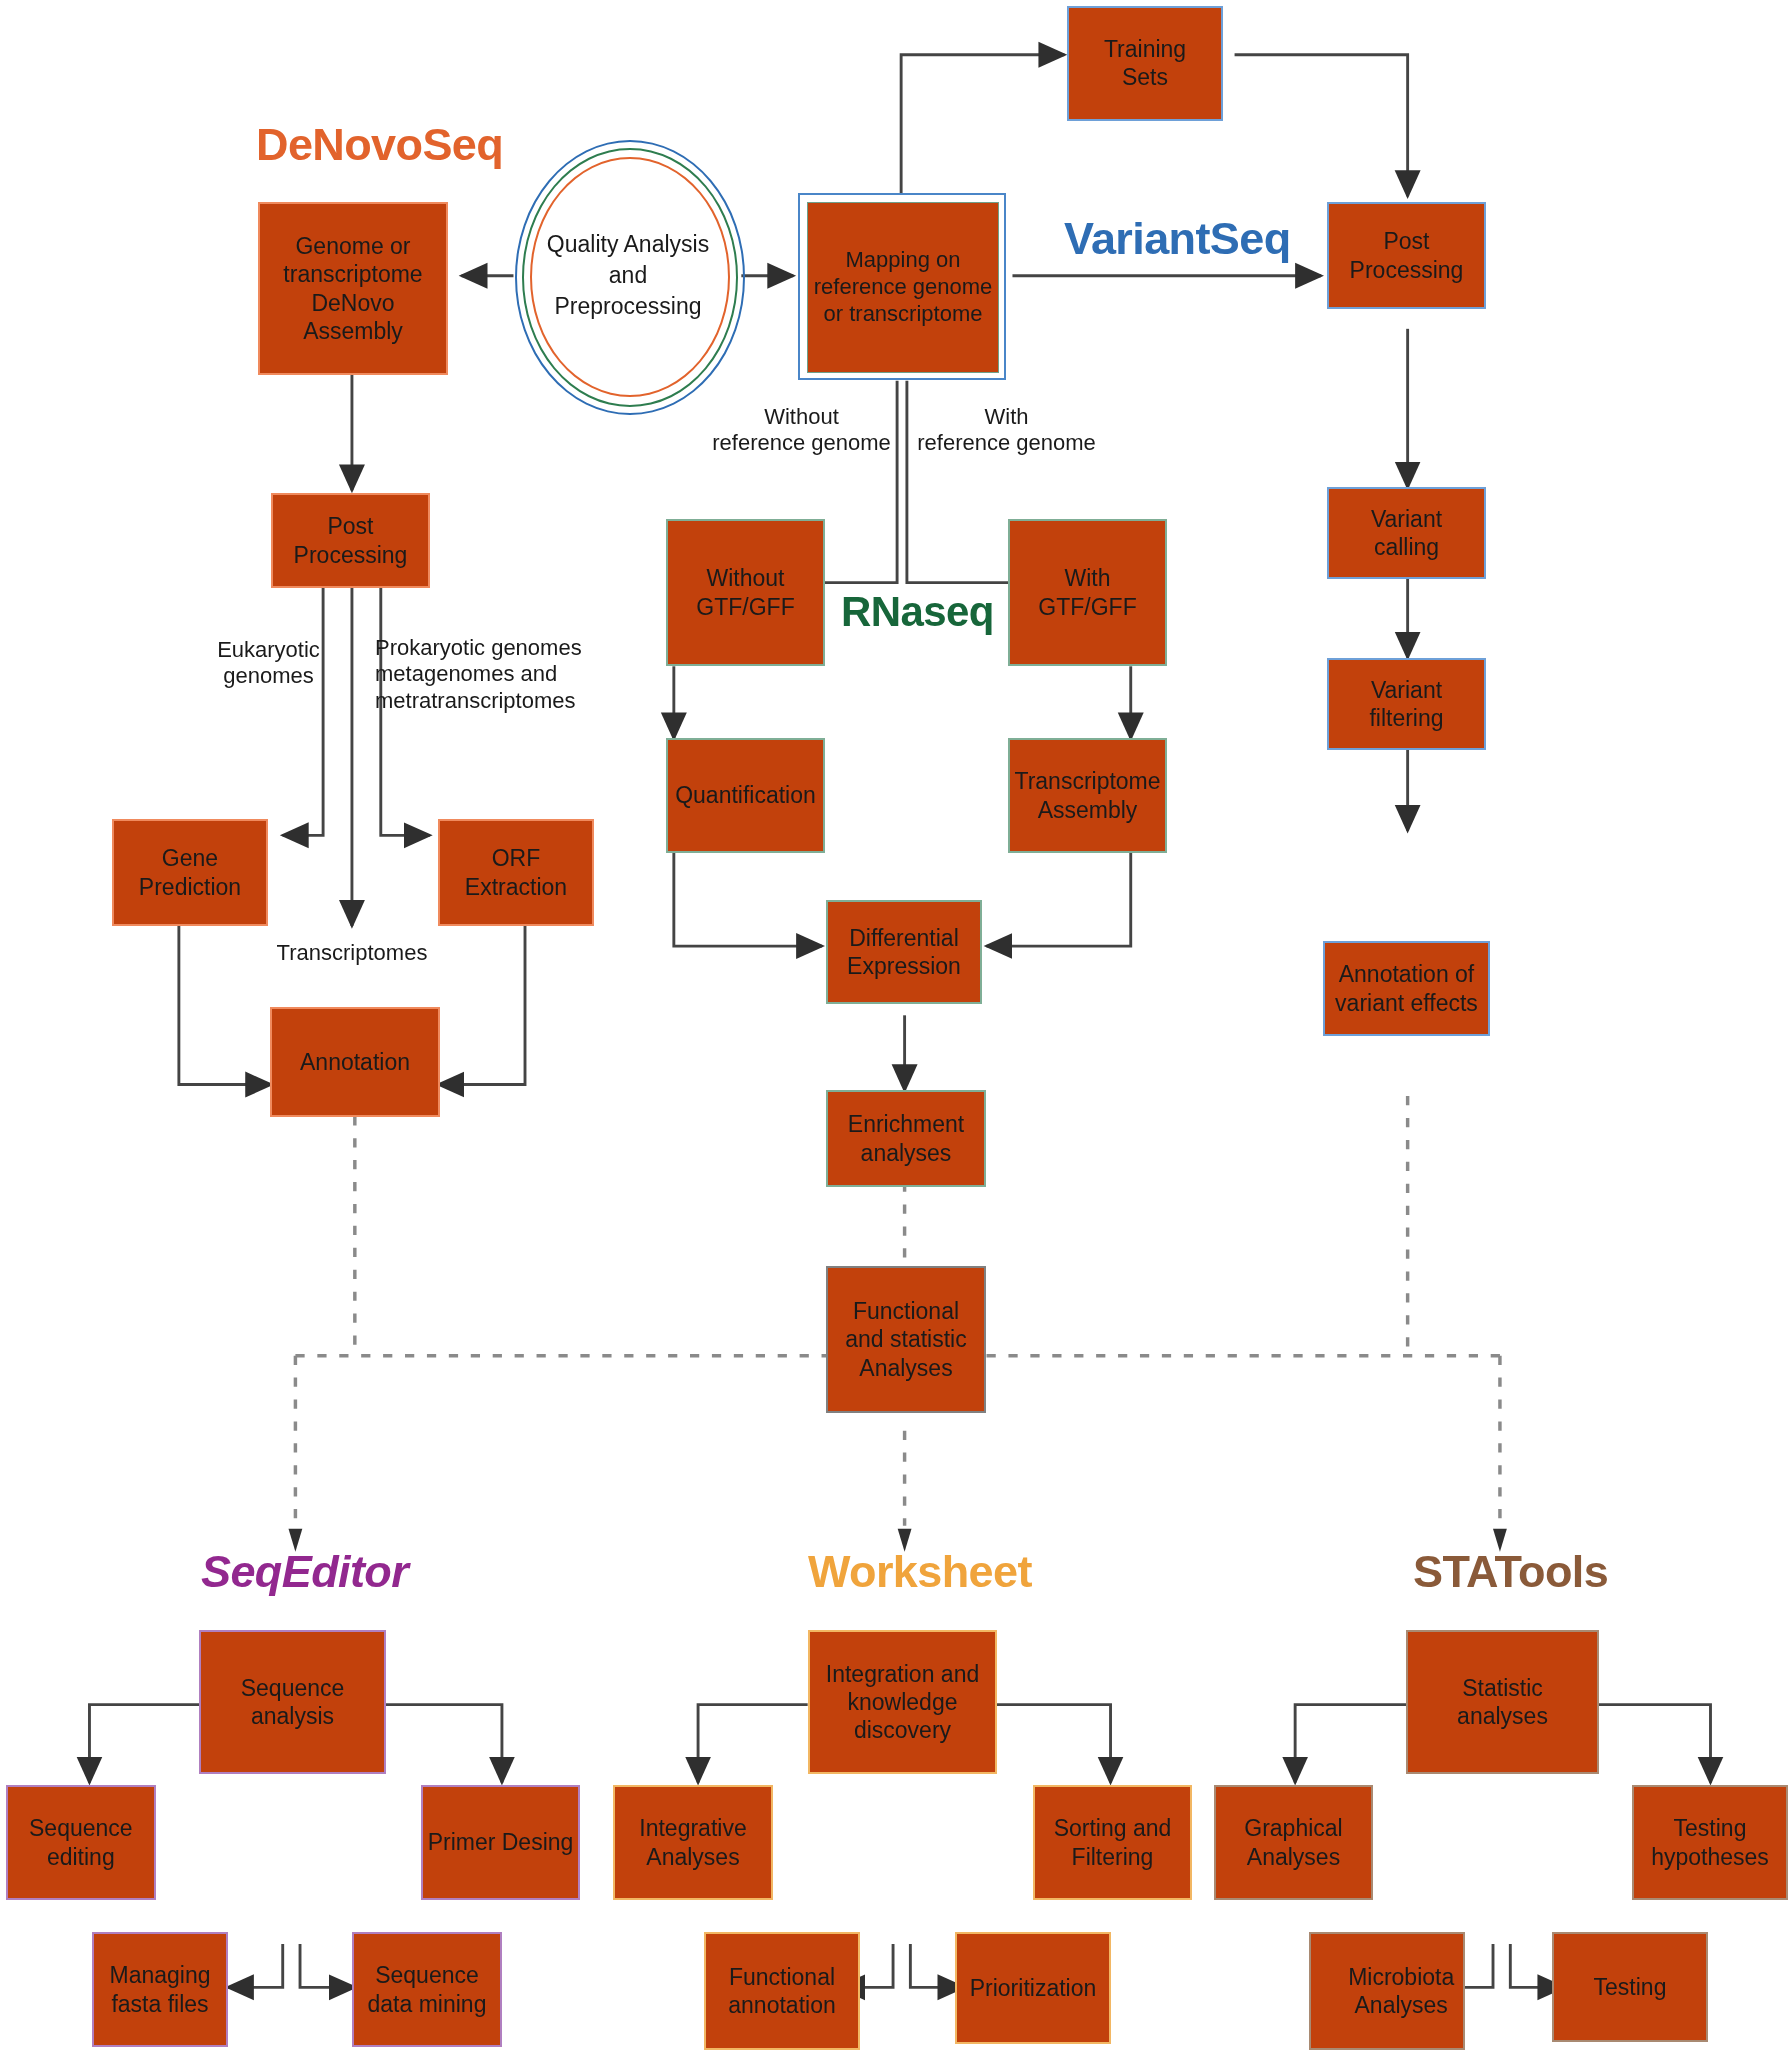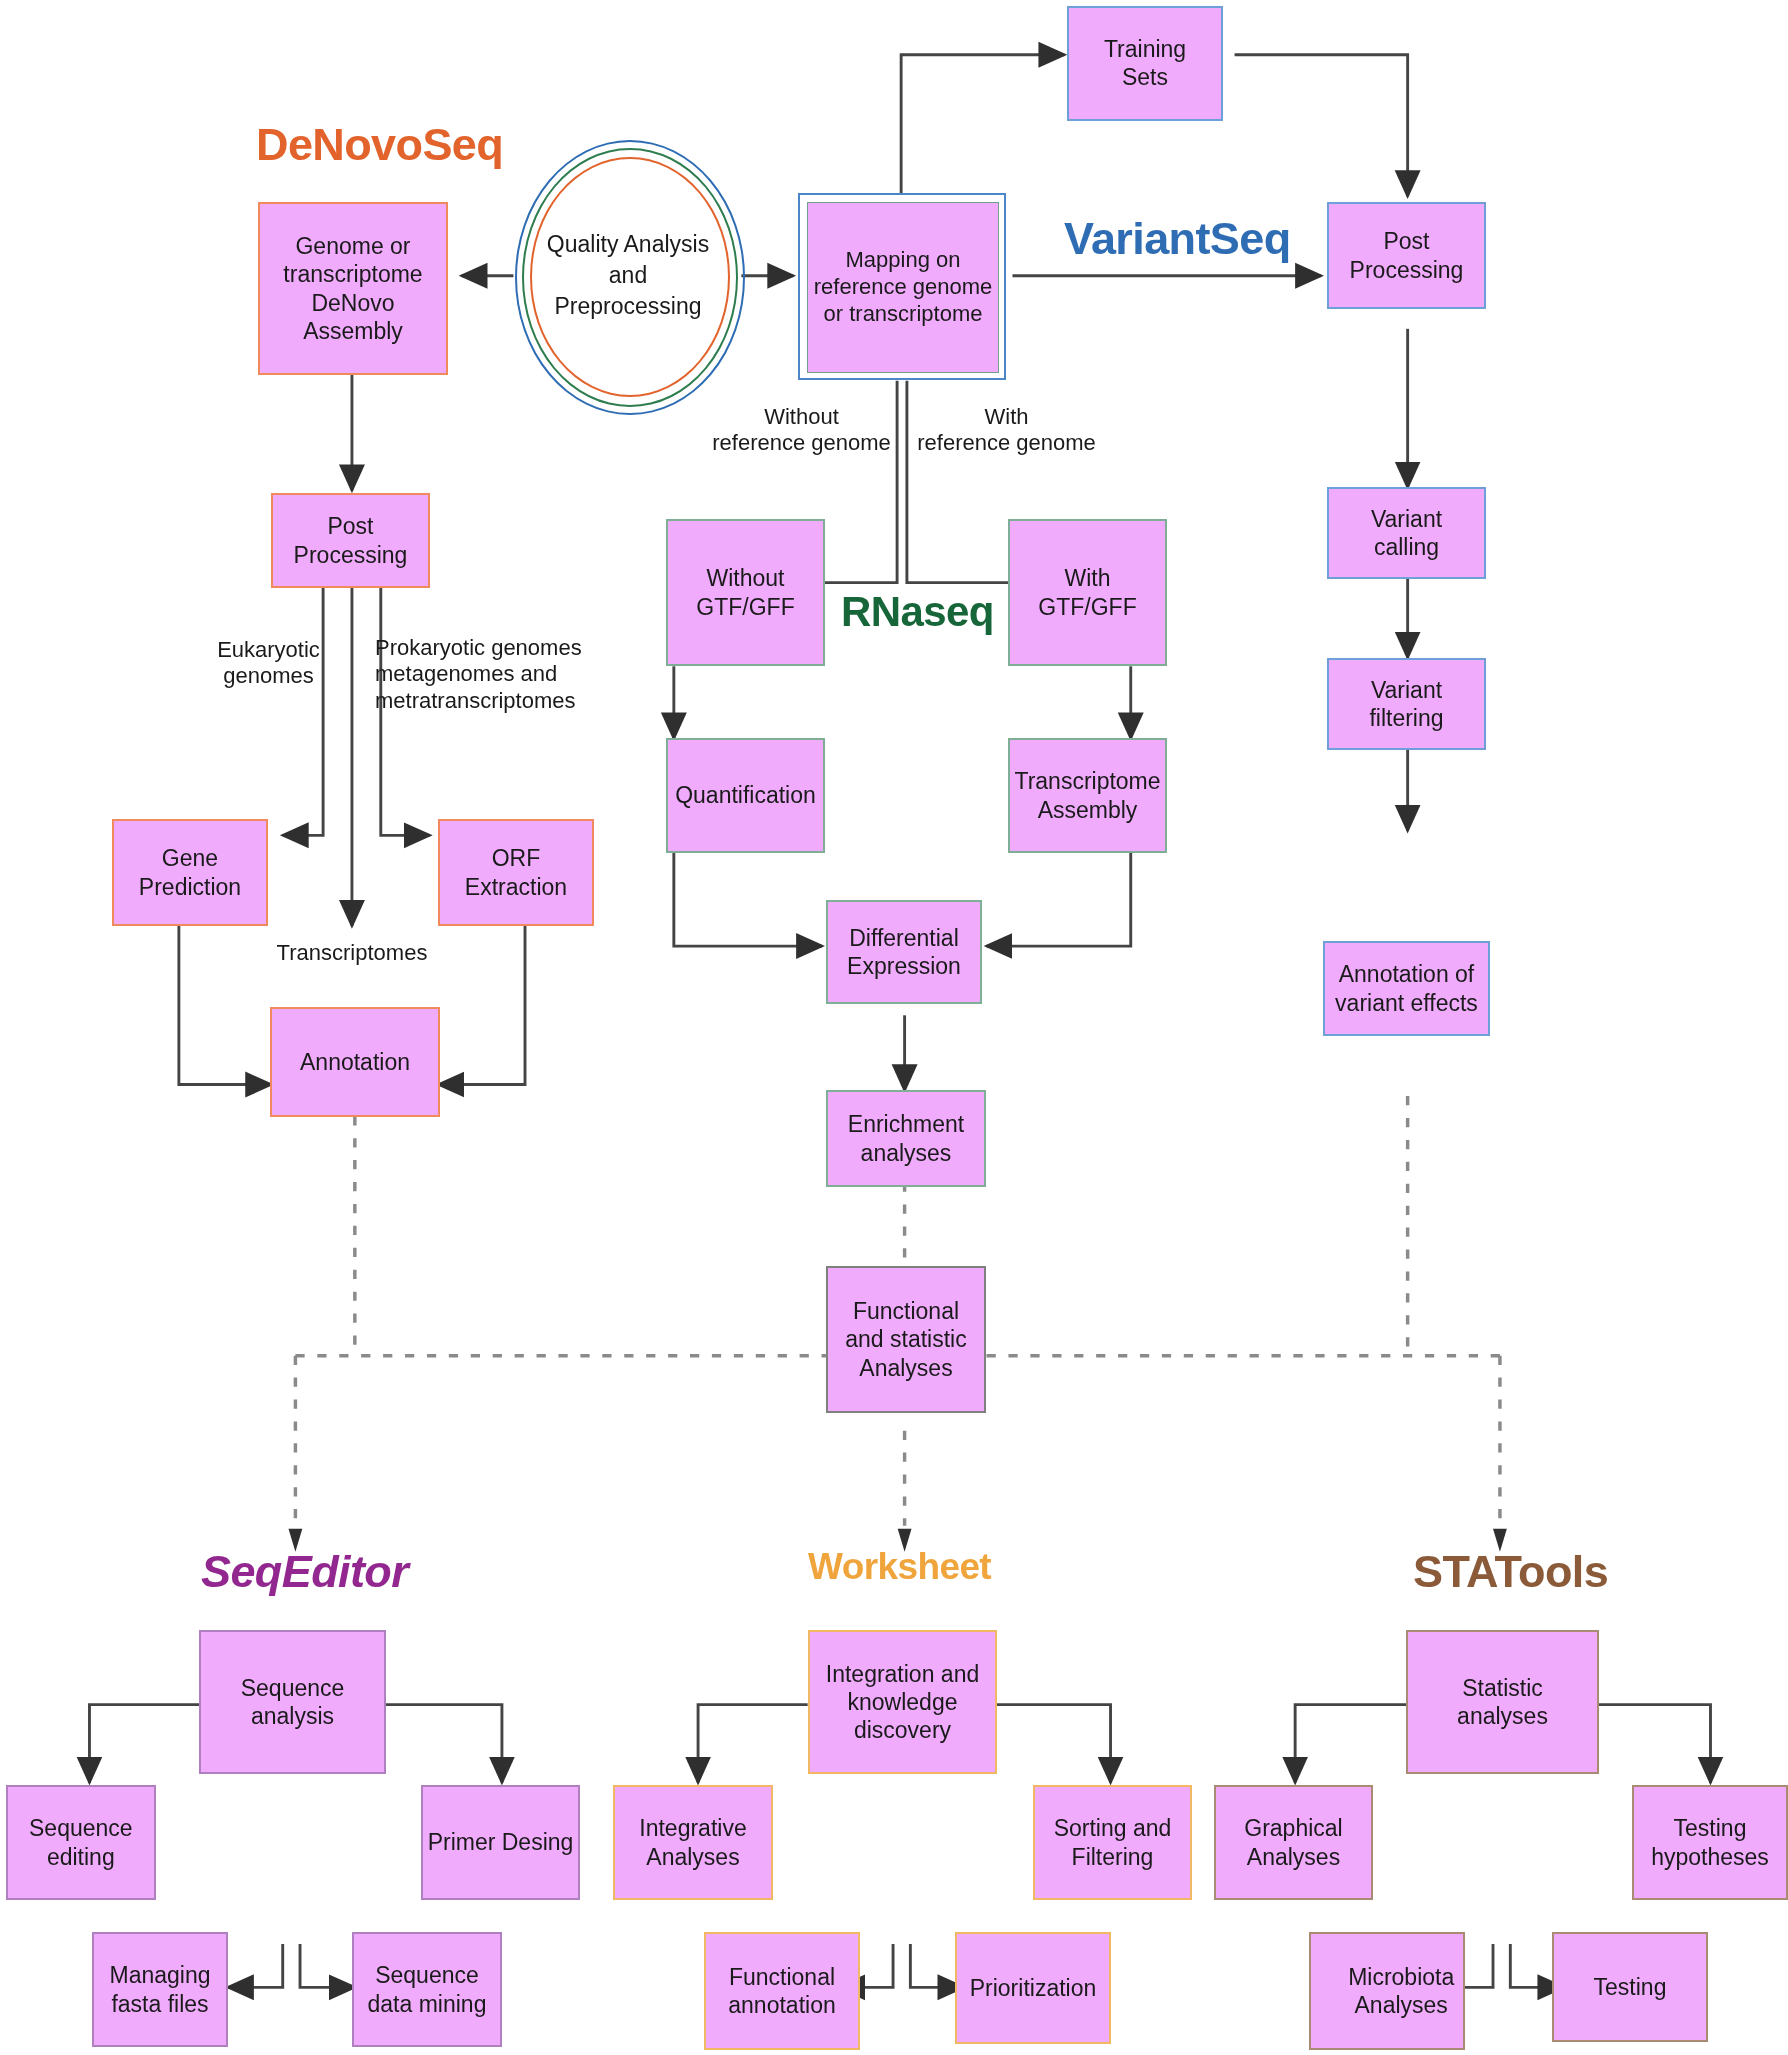--- a/index.html
+++ b/index.html
@@ -1,19 +1,19 @@
 <!DOCTYPE html>
 <html style="font-size:9.2px"><head>
 <meta charset="utf-8">
 <style>
   html,body{margin:0;padding:0;background:#ffffff;}
   body{font-family:"Liberation Sans", sans-serif;}
   #stage{position:relative;width:1789px;height:2056px;background:#fff;overflow:hidden;}
   svg.layer{position:absolute;left:0;top:0;width:1789px;height:2056px;}
-  .node{position:absolute;box-sizing:border-box;background:#f0abfc;display:flex;align-items:center;justify-content:center;text-align:center;line-height:1.22;color:#1a1a1a;font-size:23px;padding:2.3px 4.6px;}
+  .node{position:absolute;box-sizing:border-box;background:#c2410c;display:flex;align-items:center;justify-content:center;text-align:center;line-height:1.22;color:#1a1a1a;font-size:23px;padding:2.3px 4.6px;}
   .node.dbl{background:transparent;}
   .title{position:absolute;font-weight:bold;letter-spacing:-0.6px;white-space:nowrap;}
   .edgelabel{position:absolute;color:#1a1a1a;font-size:22px;line-height:1.2;text-align:center;white-space:pre-line;}
   .ellipse-wrap{position:absolute;display:flex;align-items:center;justify-content:center;}
   .ellipse-wrap .etxt{position:relative;z-index:5;text-align:center;font-size:23px;line-height:1.35;color:#1a1a1a;}
   .ell{position:absolute;border-radius:50%;background:transparent;}
 </style>
 </head>
 <body>
 
@@ -115,21 +115,21 @@
     <div class="ell" style="left:15px;top:17.3px;width:196px;height:236px;border:2.3px solid #E2632C;"></div>
     <div class="etxt" style="white-space:pre-line;">Quality Analysis
 and
 Preprocessing</div>
   </div>
 
   <div class="title" style="left:256px;top:119px;font-size:45px;color:#E2632C;">DeNovoSeq</div>
   <div class="title" style="left:1064px;top:213px;font-size:45px;color:#2E6DB4;">VariantSeq</div>
   <div class="title" style="left:841px;top:588px;font-size:42px;color:#17663A;">RNaseq</div>
   <div class="title" style="left:201px;top:1546px;font-size:45px;color:#92288F;font-style:italic;">SeqEditor</div>
-  <div class="title" style="left:808px;top:1546px;font-size:37px;color:#F0A43C;">Worksheet</div>
+  <div class="title" style="left:808px;top:1546px;font-size:45px;color:#F0A43C;">Worksheet</div>
   <div class="title" style="left:1413px;top:1546px;font-size:45px;color:#8A5A39;">STATools</div>
 
   <div class="node" style="left:258px;top:202px;width:190px;height:173px;border:2.3px solid #F08A5D;white-space:pre-line;">Genome or
 transcriptome
 DeNovo Assembly</div>
   <div class="node" style="left:271px;top:493px;width:159px;height:95px;border:2.3px solid #F08A5D;white-space:pre-line;">Post
 Processing</div>
   <div class="node" style="left:112px;top:819px;width:156px;height:107px;border:2.3px solid #F08A5D;white-space:pre-line;">Gene
 Prediction</div>
   <div class="node" style="left:438px;top:819px;width:156px;height:107px;border:2.3px solid #F08A5D;white-space:pre-line;">ORF

